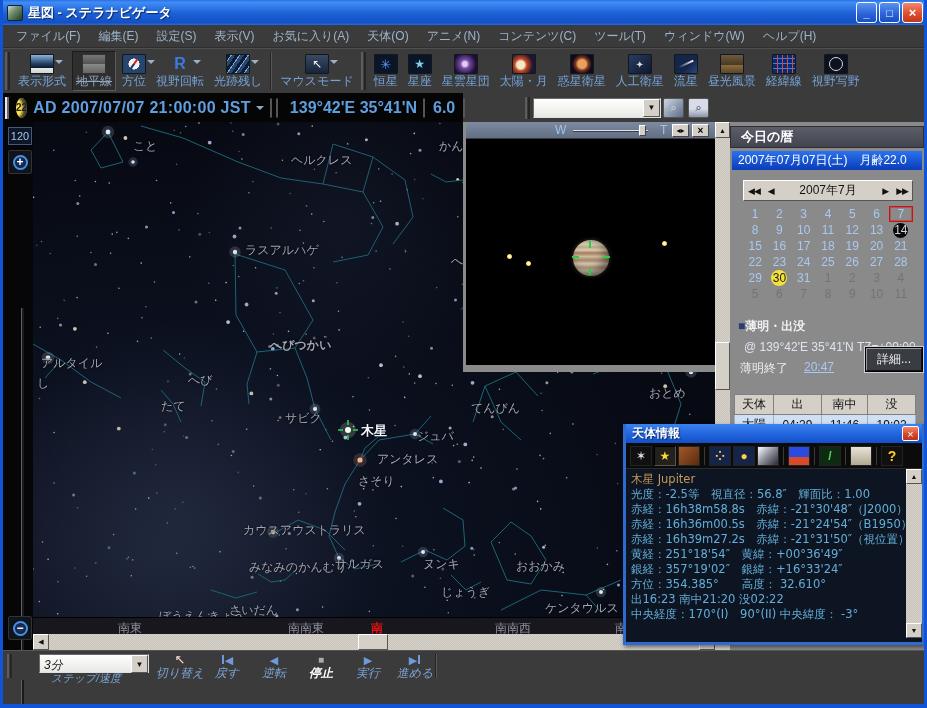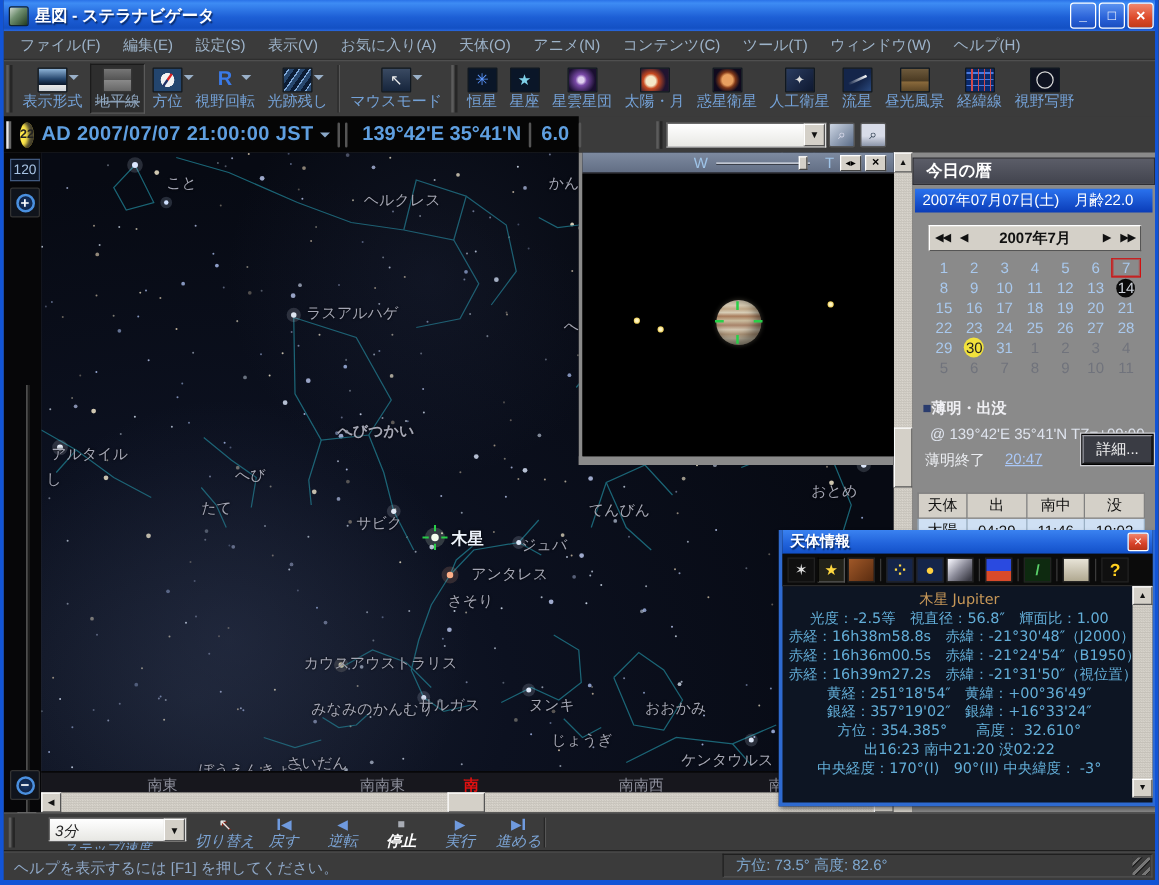--- a/index.html
+++ b/index.html
@@ -133,21 +133,21 @@
   
   #rightpanel{position:absolute;left:727px;top:122px;width:194px;height:528px;background:#8a8a8a;}
   #rp-header{position:absolute;left:0;top:4px;width:194px;height:22px;
     background:linear-gradient(180deg,#5b5d68,#42444e);color:#fff;font-size:13px;font-weight:bold;
     display:flex;align-items:center;padding-left:10px;border:1px solid #2e2e34;}
   #rp-datebar{position:absolute;left:2px;top:29px;width:190px;height:19px;
     background:linear-gradient(180deg,#2a72ee,#0a3cb8);color:#fff;font-size:12px;
     display:flex;align-items:center;padding-left:6px;white-space:nowrap;}
   #cal-nav{position:absolute;left:13px;top:58px;width:170px;height:21px;background:#d4d0c8;
     border:1px solid;border-color:#fff #555 #555 #fff;display:flex;align-items:center;justify-content:center;}
-  #cal-nav .month{color:#111;font-size:12px;font-weight:bold;flex:1;text-align:center;}
+  #cal-nav .month{color:#111;font-size:12px;font-weight:normal;flex:1;text-align:center;}
   .cal-arrow{font-size:9px;color:#111;padding:0 4px;letter-spacing:-1px;}
   #cal-grid{position:absolute;left:13px;top:84px;width:170px;height:96px;display:grid;
     grid-template-columns:repeat(7,1fr);grid-auto-rows:16px;}
   .cal-day{position:relative;display:flex;align-items:center;justify-content:center;
     color:#a9c9ee;font-size:12px;}
   .cal-day.o{color:#70737c;}
   .cal-day.sel{box-shadow:inset 0 0 0 1px #d01010, inset 0 0 0 2px rgba(208,16,16,.4);}
   .cal-day.nm{color:#cfd4dc;}
   .cal-day.nm::before{content:"";position:absolute;width:15px;height:15px;border-radius:50%;background:#0a0a0a;z-index:-1;}
   .cal-day.fm{color:#222;}
@@ -182,21 +182,21 @@
   .ii-label-star{color:#e0e0e0;}
   .ii-center-star{color:#ffd840;}
   .ii-bookmark{background:linear-gradient(135deg,#a05828,#5a2c10);}
   .ii-pair-stars{background:#15254a;color:#ffd840;font-weight:bold;}
   .ii-lock-star{background:#15254a;color:#ffd040;}
   .ii-telescope{background:linear-gradient(135deg,#e8e8f0 10%,#8a8a98 50%,#3a3a44 90%);}
   .ii-graph{background:linear-gradient(180deg,#2a4ae0 55%,#d84a2a 55%);}
   .ii-edit{background:#0e2a10;color:#5ad06a;font-weight:bold;}
   .ii-notebook{background:linear-gradient(180deg,#e8e4d8,#b0a890);}
   .ii-help{color:#ffd020;font-weight:bold;font-size:14px;}
-  #iw-body{position:relative;height:169px;text-align:center;}
+  #iw-body{position:relative;height:169px;}
   #iw-lines{position:absolute;left:0;top:0;right:16px;bottom:0;padding:3px 2px 0 5px;overflow:hidden;}
   .info-line{color:#63aed8;font-size:11.5px;line-height:15px;white-space:nowrap;font-family:"DejaVu Sans",sans-serif;}
   .info-line.obj-name{color:#c89858;}
   #iw-scroll{position:absolute;right:0;top:0;width:16px;bottom:0;}
   
   #animbar{position:absolute;left:0;top:650px;width:921px;height:30px;background:#3b3b3b;border-top:1px solid #545454;font-style:italic;}
   #animbar .gripper{position:absolute;left:2px;top:3px;height:24px;}
   #speed-combo{position:absolute;left:36px;top:3px;width:110px;height:19px;}
   #speed-label{position:absolute;left:48px;top:20px;font-size:11px;color:#7ba3d4;}
   .anim-btn{position:absolute;top:1px;width:50px;height:28px;display:flex;flex-direction:column;align-items:center;}
@@ -1088,21 +1088,14 @@
       <div class="anim-btn" style="left: 340px;">
         <span class="ic">▶</span>
         <div class="lb">実行</div>
       </div>
       <div class="anim-btn" style="left: 387px;">
         <span class="ic">▶<span class="bar"></span></span>
         <div class="lb">進める</div>
       </div>
     </div>
 
-  <div id="statusbar">
-    <div id="status-help">ヘルプを表示するには [F1] を押してください。</div>
-    <div id="status-right">
-      <span id="status-pos">方位:  73.5°  高度:  82.6°</span>
-      <div id="grip"></div>
-    </div>
-  </div>
 
 </div>
 
 </body></html>

